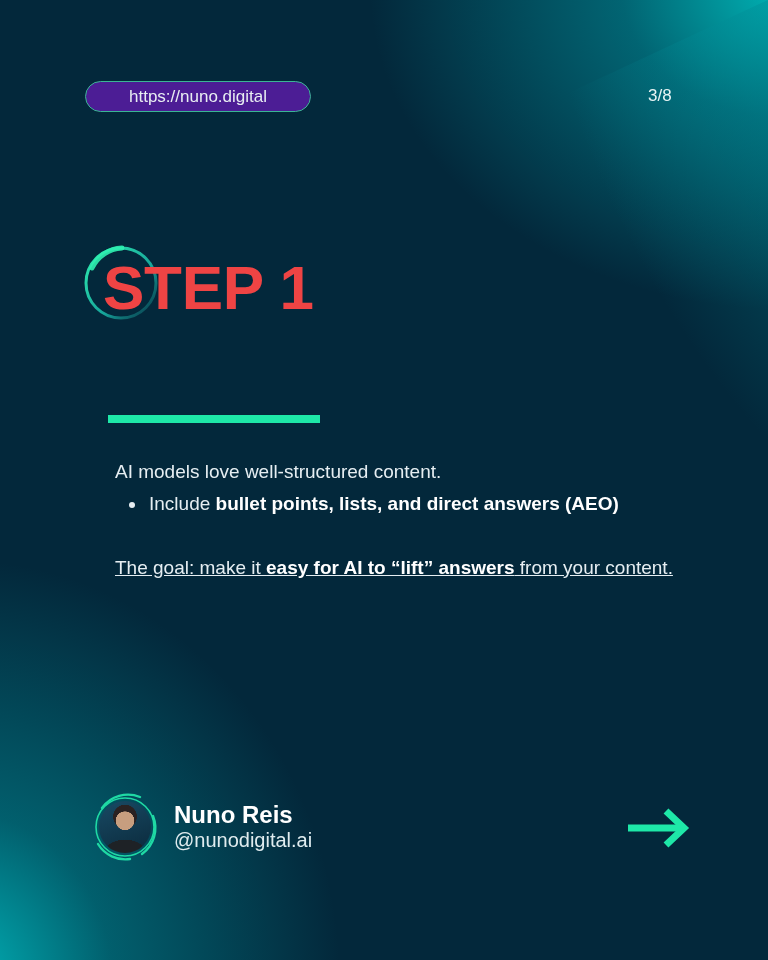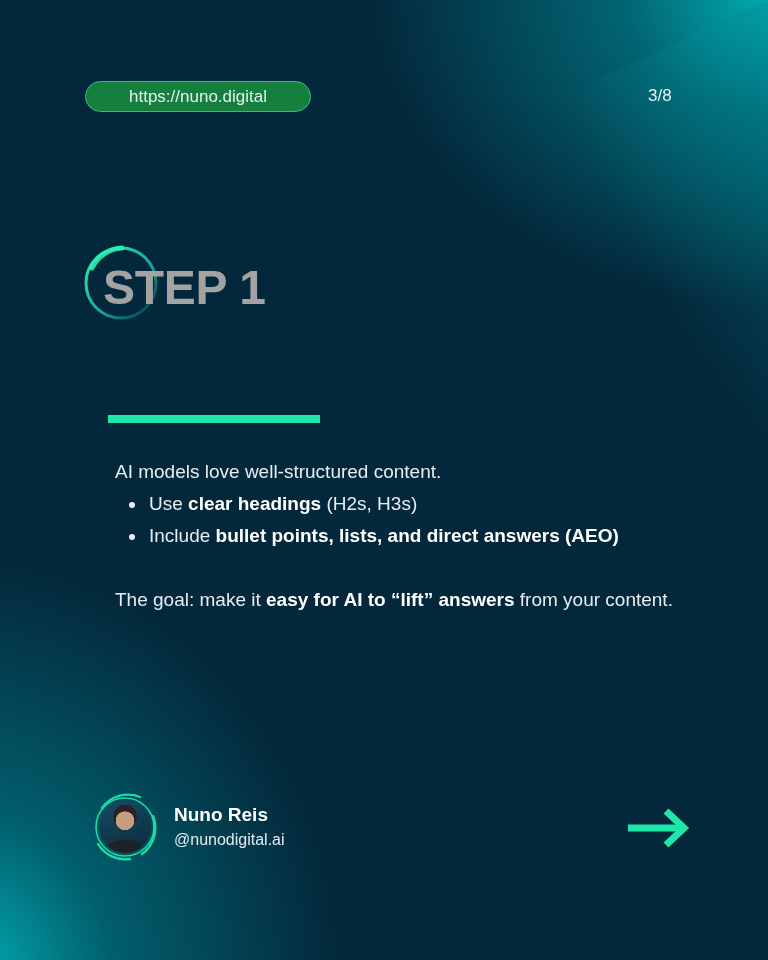--- a/index.html
+++ b/index.html
@@ -24,66 +24,66 @@
     pointer-events: none;
   }
   .glow-bl {
     position: absolute; left: 0; top: 0; width: 768px; height: 960px;
     background: radial-gradient(ellipse 380px 420px at -40px 980px, rgba(0,185,190,0.95) 0%, rgba(0,140,150,0.55) 40%, rgba(3,40,59,0) 100%);
     pointer-events: none;
   }
   .url-pill {
     position: absolute; left: 85px; top: 81px; width: 224px; height: 29px;
     border: 1.5px solid #3bb595; border-radius: 16px;
-    background: #15803d;
+    background: #4c1d95;
     display: flex; align-items: center; justify-content: center;
     font-size: 17px; color: #e8eef2;
   }
   .page-count {
     position: absolute; left: 648px; top: 86px; font-size: 17px; color: #e8f4f4;
   }
   .step-ring {
     position: absolute; left: 82px; top: 244px; width: 78px; height: 78px;
   }
   .heading {
     position: absolute; left: 103px; top: 252px;
-    font-weight: 700; font-size: 48px; line-height: 72px; color: #a3a3a3;
+    font-weight: 700; font-size: 62px; line-height: 72px; color: #ef4444;
     letter-spacing: -0.3px;
   }
   .accent-bar {
     position: absolute; left: 108px; top: 415px; width: 212px; height: 8px;
     background: #1ee8a8;
   }
   .body-text {
     position: absolute; left: 103px; top: 456px; width: 600px;
     font-size: 19px; line-height: 32px; color: #e6eef2; margin-left: 12px;
   }
   .body-text ul { margin: 0; padding: 0 0 0 34px; list-style: none; }
   .body-text li { position: relative; }
   .body-text li::before {
     content: ""; position: absolute; left: -20px; top: 14px;
     width: 6px; height: 6px; border-radius: 50%; background: #e6eef2;
   }
   .body-text b { font-weight: 700; color: #ffffff; }
-  .goal { margin-top: 32px; width: 560px; }
+  .goal { margin-top: 32px; width: 560px; text-decoration: underline; }
   .author {
     position: absolute; left: 90px; top: 792px; display: flex; align-items: center;
   }
   .avatar-wrap { position: relative; width: 70px; height: 70px; }
   .avatar {
     position: absolute; left: 9px; top: 9px; width: 52px; height: 52px; border-radius: 50%;
     background: radial-gradient(circle at 50% 38%, #c79e7f 0 22%, rgba(0,0,0,0) 23%),
                 radial-gradient(circle at 50% 30%, #2a2222 0 26%, rgba(0,0,0,0) 27%),
                 radial-gradient(ellipse 34px 22px at 50% 100%, #1e2226 0 60%, rgba(0,0,0,0) 61%),
                 linear-gradient(160deg, #184a64, #0b2a3c);
   }
   .avatar-ring { position: absolute; left: 0; top: 0; width: 70px; height: 70px; }
   .author-text { margin-left: 14px; }
-  .author-name { font-size: 19px; font-weight: 700; color: #ffffff; line-height: 26px; }
-  .author-handle { font-size: 16px; color: #e0ecef; line-height: 24px; margin-top: 0; }
+  .author-name { font-size: 24px; font-weight: 700; color: #ffffff; line-height: 26px; }
+  .author-handle { font-size: 20px; color: #e0ecef; line-height: 24px; margin-top: 0; }
   .next-arrow { position: absolute; left: 626px; top: 806px; width: 66px; height: 44px; }
 </style>
 </head>
 <body>
 
 <div class="slide">
   <div class="glow-tr"></div>
   <div class="glow-tr2"></div>
   <div class="glow-bl"></div>
 
@@ -107,21 +107,20 @@
 
   <div class="heading">
     <div>STEP 1</div>
   </div>
 
   <div class="accent-bar"></div>
 
   <div class="body-text">
     <div>AI models love well-structured content.</div>
     <ul>
-      <li><span>Use </span><b>clear headings</b><span> (H2s, H3s)</span></li>
       <li><span>Include </span><b>bullet points, lists, and direct answers (AEO)</b><span></span></li>
     </ul>
     <div class="goal"><span>The goal: make it </span><b>easy for AI to “lift” answers</b><span> from your content.</span></div>
   </div>
 
   <div class="author">
     <div class="avatar-wrap">
       <div class="avatar"></div>
       <svg class="avatar-ring" viewBox="0 0 70 70">
         <circle cx="35" cy="35" r="29" fill="none" stroke="#1fd9a4" stroke-width="1.6"></circle>

